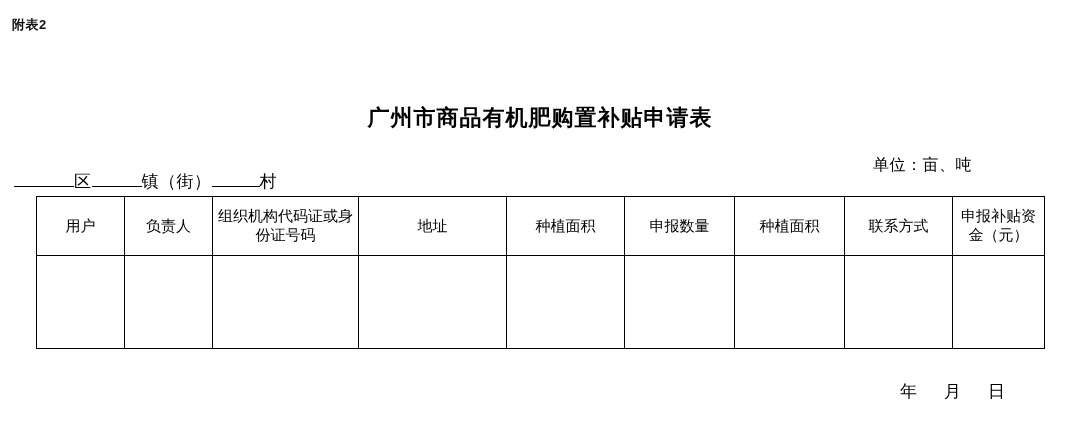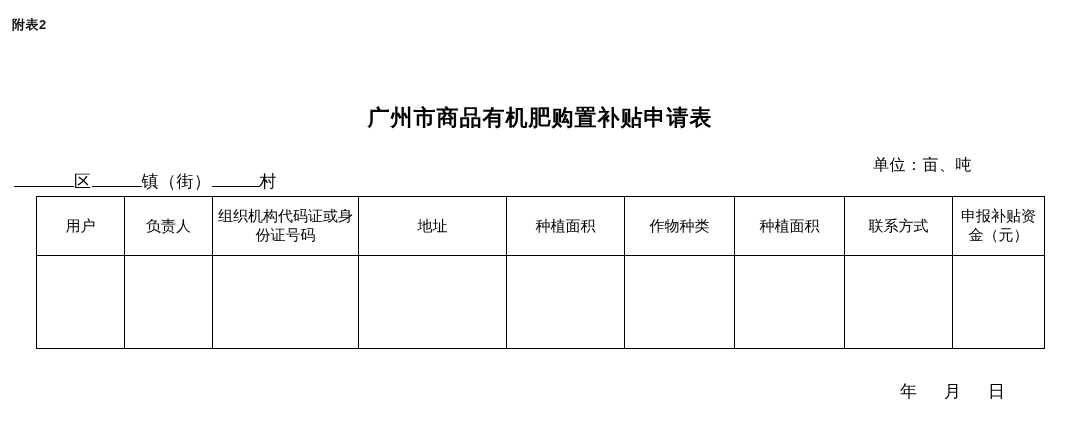--- a/index.html
+++ b/index.html
@@ -131,21 +131,21 @@
       <col style="width:108px">
       <col style="width:92px">
     </colgroup>
     <thead>
       <tr>
         <th>用户</th>
         <th>负责人</th>
         <th>组织机构代码证或身份证号码</th>
         <th>地址</th>
         <th>种植面积</th>
-        <th>作物种类</th>
+        <th>申报数量</th>
         <th>种植面积</th>
         <th>联系方式</th>
         <th>申报补贴资金（元）</th>
       </tr>
     </thead>
     <tbody>
       <tr>
         <td></td>
         <td></td>
         <td></td>

